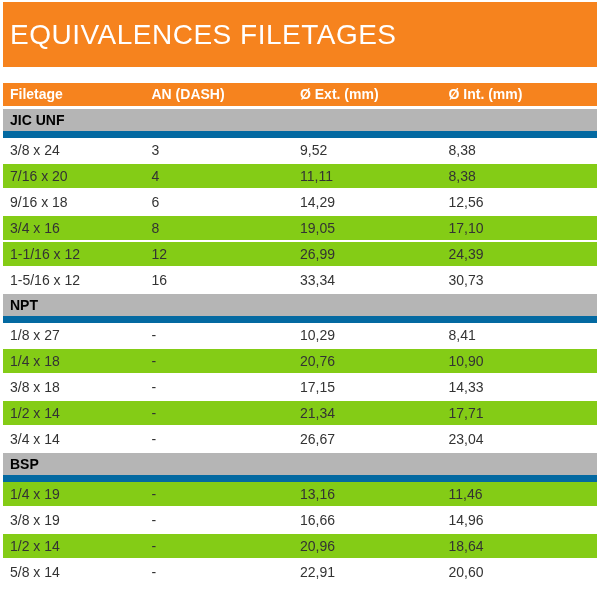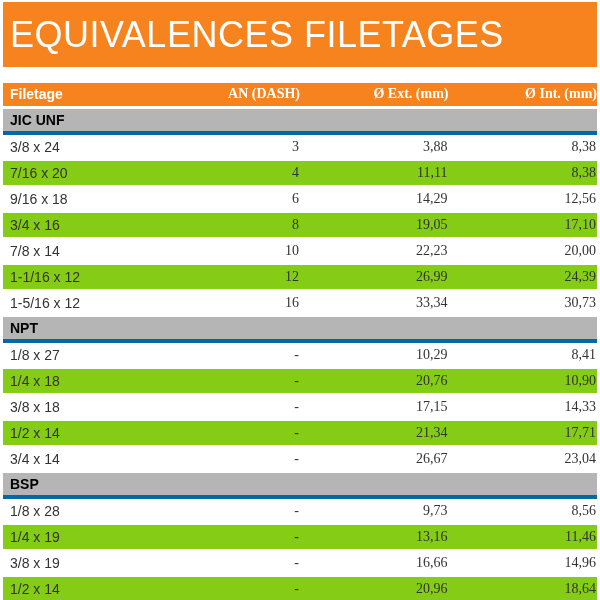--- a/index.html
+++ b/index.html
@@ -20,21 +20,21 @@
   .banner {
     background: #F6831E;
     height: 65px;
     display: flex;
     align-items: center;
     padding-left: 7px;
     box-sizing: border-box;
   }
   .banner-title {
     color: #ffffff;
-    font-size: 36px;
+    font-size: 28px;
     font-weight: 400;
     letter-spacing: 0.5px;
     white-space: nowrap;
   }
   .spacer {
     height: 16px;
   }
   table.equiv {
     width: 100%;
     border-collapse: collapse;
@@ -51,30 +51,29 @@
     border-bottom: 3px solid #ffffff;
     box-sizing: border-box;
     font-size: 14px;
     padding: 0;
   }
   th.col-first, td.col-first {
     text-align: left;
     padding-left: 7px;
   }
   th.col-num, td.col-num {
-    text-align: right;
+    text-align: left;
     padding-left: 0;
-    font-family: Liberation Serif, serif;
   }
   tr.section-row td {
     background: #B5B5B5;
     color: #000000;
     font-weight: bold;
     height: 20px;
-    border-bottom: 4px solid #0369a1;
+    border-bottom: 7px solid #0369a1;
     box-sizing: content-box;
   }
   tr.data-row td {
     background: #ffffff;
     height: 22px;
     border-bottom: 2px solid #ffffff;
     box-sizing: content-box;
   }
   tr.data-row.alt td {
     background: #84cc16;
@@ -106,47 +105,41 @@
         <th class="col-num">Ø Int. (mm)</th>
       </tr>
     </thead>
     <tbody>
         <tr class="section-row">
           <td colspan="4" class="col-first">JIC UNF</td>
         </tr>
         <tr class="data-row">
           <td class="col-first">3/8 x 24</td>
           <td class="col-num">3</td>
-          <td class="col-num">3,88</td>
+          <td class="col-num">9,52</td>
           <td class="col-num">8,38</td>
         </tr>
         <tr class="data-row alt">
           <td class="col-first">7/16 x 20</td>
           <td class="col-num">4</td>
           <td class="col-num">11,11</td>
           <td class="col-num">8,38</td>
         </tr>
         <tr class="data-row">
           <td class="col-first">9/16 x 18</td>
           <td class="col-num">6</td>
           <td class="col-num">14,29</td>
           <td class="col-num">12,56</td>
         </tr>
         <tr class="data-row alt">
           <td class="col-first">3/4 x 16</td>
           <td class="col-num">8</td>
           <td class="col-num">19,05</td>
           <td class="col-num">17,10</td>
         </tr>
-        <tr class="data-row">
-          <td class="col-first">7/8 x 14</td>
-          <td class="col-num">10</td>
-          <td class="col-num">22,23</td>
-          <td class="col-num">20,00</td>
-        </tr>
         <tr class="data-row alt">
           <td class="col-first">1-1/16 x 12</td>
           <td class="col-num">12</td>
           <td class="col-num">26,99</td>
           <td class="col-num">24,39</td>
         </tr>
         <tr class="data-row">
           <td class="col-first">1-5/16 x 12</td>
           <td class="col-num">16</td>
           <td class="col-num">33,34</td>
@@ -181,26 +174,20 @@
         </tr>
         <tr class="data-row">
           <td class="col-first">3/4 x 14</td>
           <td class="col-num">-</td>
           <td class="col-num">26,67</td>
           <td class="col-num">23,04</td>
         </tr>
         <tr class="section-row">
           <td colspan="4" class="col-first">BSP</td>
         </tr>
-        <tr class="data-row">
-          <td class="col-first">1/8 x 28</td>
-          <td class="col-num">-</td>
-          <td class="col-num">9,73</td>
-          <td class="col-num">8,56</td>
-        </tr>
         <tr class="data-row alt">
           <td class="col-first">1/4 x 19</td>
           <td class="col-num">-</td>
           <td class="col-num">13,16</td>
           <td class="col-num">11,46</td>
         </tr>
         <tr class="data-row">
           <td class="col-first">3/8 x 19</td>
           <td class="col-num">-</td>
           <td class="col-num">16,66</td>

